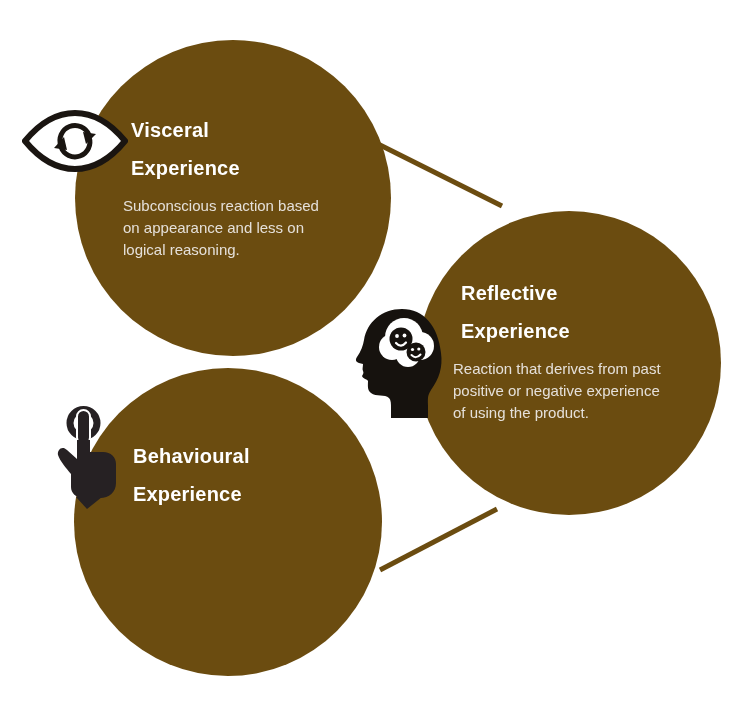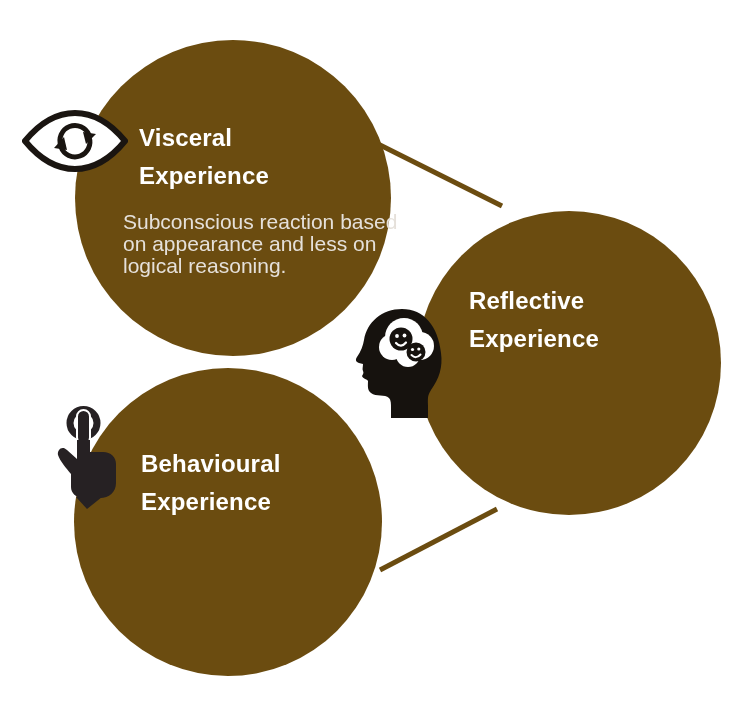--- a/index.html
+++ b/index.html
@@ -11,25 +11,25 @@
   .connectors line{stroke:#6B4C10;stroke-width:5;}
   .circle{position:absolute;border-radius:50%;background:#6B4C10;}
   .c-visceral{left:75px;top:40px;width:316px;height:316px;}
   .c-reflective{left:417px;top:211px;width:304px;height:304px;}
   .c-behavioural{left:74px;top:368px;width:308px;height:308px;text-decoration:underline;}
   .txt{position:absolute;}
   .t-visceral{left:48px;top:63px;}
   .t-reflective{left:36px;top:55px;}
   .t-behavioural{left:51px;top:61px;}
   .txt h2{
-    margin:16px;font-size:24px;line-height:38px;font-weight:700;
+    margin:8px;font-size:20px;line-height:38px;font-weight:700;
     color:#ffffff;white-space:pre;letter-spacing:0.2px;
   }
   .txt p{
-    margin:2px 0 0;font-size:21px;line-height:22px;font-weight:400;
+    margin:2px 0 0;font-size:15px;line-height:22px;font-weight:400;
     color:#E5E0DA;white-space:pre;
   }
   .icon{position:absolute;}
   .icon-eye{left:22px;top:110px;}
   .icon-head{left:354px;top:306px;}
   .icon-hand{left:56px;top:400px;}
 </style>
 </head>
 <body>
 
@@ -47,20 +47,23 @@
       <p>Subconscious reaction based
 on appearance and less on
 logical reasoning.</p>
     </div>
   </div>
 
   <div class="circle c-reflective">
     <div class="txt t-reflective">
       <h2>Reflective
 Experience</h2>
+      <p>Reaction that derives from past
+positive or negative experience
+of using the product.</p>
     </div>
   </div>
 
   <div class="circle c-behavioural">
     <div class="txt t-behavioural">
       <h2>Behavioural
 Experience</h2>
     </div>
   </div>
 

